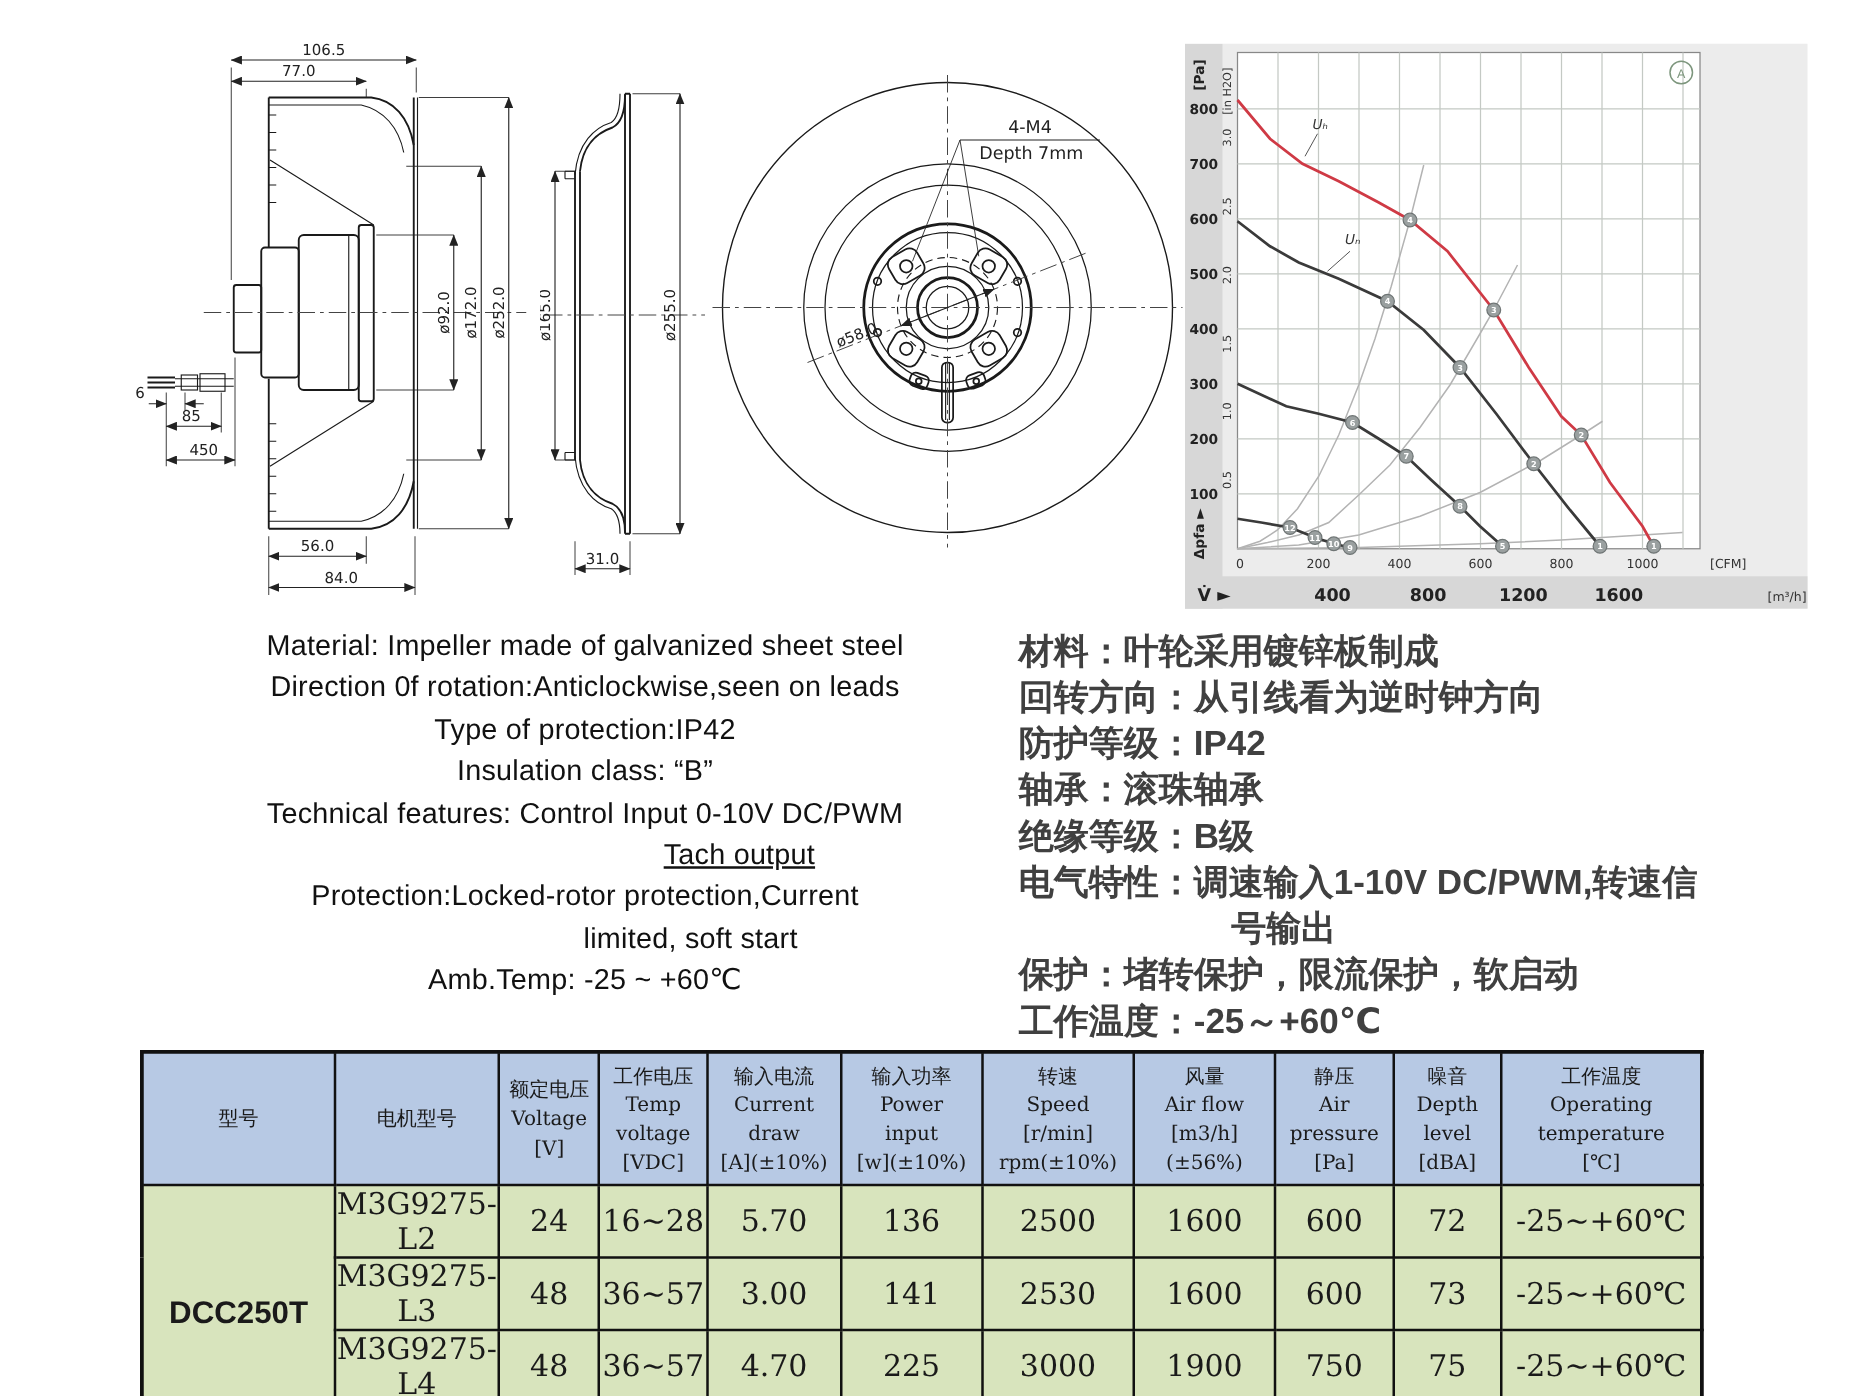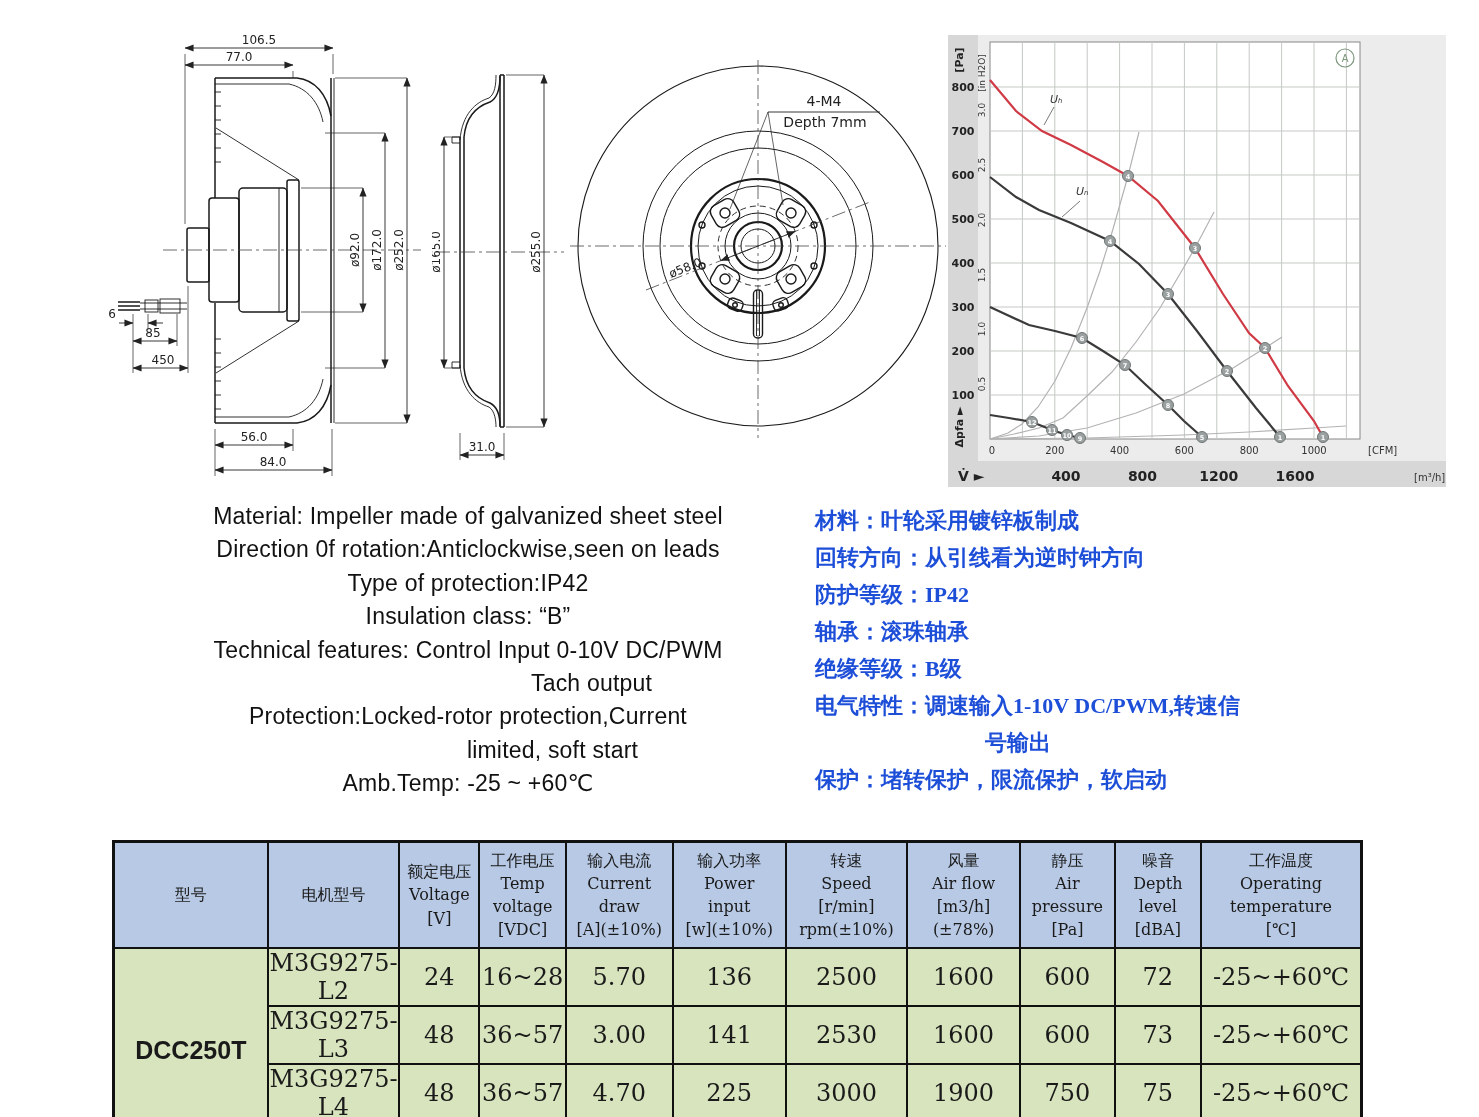--- a/index.html
+++ b/index.html
@@ -16,23 +16,23 @@
   
   .chart-bg{background:#ececec;}
   svg text.ctick{font-family:"DejaVu Sans",sans-serif;font-size:11px;font-weight:bold;fill:#222;}
   svg text.ctick-sm{font-family:"DejaVu Sans",sans-serif;font-size:9px;fill:#333;}
   svg text.cunit{font-family:"DejaVu Sans",sans-serif;font-size:10px;fill:#333;}
   svg text.cbig{font-family:"DejaVu Sans",sans-serif;font-size:14px;font-weight:bold;fill:#222;}
   svg text.mnum{font-family:"DejaVu Sans",sans-serif;font-size:6.5px;fill:#fff;font-weight:bold;}
   svg text.clabel{font-family:"DejaVu Sans",sans-serif;font-size:11px;font-style:italic;fill:#333;}
   
   .spec-en{font-size:23px;line-height:33.4px;color:#111;letter-spacing:0.2px;text-align:center;}
-  .spec-en .ind1{padding-left:247px;}
+  .spec-en .ind1{padding-left:247px;text-decoration:underline;}
   .spec-en .ind2{padding-left:169px;}
-  .spec-zh{font-size:22px;line-height:37px;color:#1d4ed8;font-weight:600;font-family:Liberation Serif, serif;}
+  .spec-zh{font-size:28px;line-height:37px;color:#404040;font-weight:600;}
   .spec-zh .ind1{padding-left:170px;}
   
   table.spec{border-collapse:collapse;table-layout:fixed;width:1251px;
              border-top:3px solid #111;border-left:3px solid #111;border-right:3px solid #111;
              font-family:"DejaVu Serif","Liberation Serif",serif;}
   table.spec th,table.spec td{border:2px solid #111;text-align:center;vertical-align:middle;padding:0;}
   table.spec th{background:#b7c9e4;font-weight:normal;font-size:16px;line-height:1.45;height:104px;}
   table.spec th span{white-space:pre-line;display:block;}
   table.spec td{background:#d8e4bd;font-size:24px;height:50px;}
   table.spec td.model{font-family:"Liberation Sans","DejaVu Sans",sans-serif;font-weight:bold;font-size:25px;}
@@ -321,20 +321,21 @@
 
   <div class="abs spec-zh" style="left:815px;top:502px;width:620px;">
     <div>材料：叶轮采用镀锌板制成</div>
     <div>回转方向：从引线看为逆时钟方向</div>
     <div>防护等级：IP42</div>
     <div>轴承：滚珠轴承</div>
     <div>绝缘等级：B级</div>
     <div>电气特性：调速输入1-10V DC/PWM,转速信</div>
     <div class="ind1">号输出</div>
     <div>保护：堵转保护，限流保护，软启动</div>
+    <div>工作温度：-25～+60℃</div>
   </div>
 
   <table class="spec abs" style="left:112px;top:840px;">
     <colgroup>
       <col style="width:150px">
         <col style="width:128px">
         <col style="width:78px">
         <col style="width:84px">
       <col style="width:104px">
         <col style="width:110px">
@@ -377,21 +378,21 @@
         <th>
             <span>转速
 Speed
 [r/min]
 rpm(±10%)</span>
           </th>
         <th>
             <span>风量
 Air flow
 [m3/h]
-(±78%)</span>
+(±56%)</span>
           </th>
         <th>
             <span>静压
 Air
 pressure
 [Pa]</span>
           </th>
         <th>
             <span>噪音
 Depth

